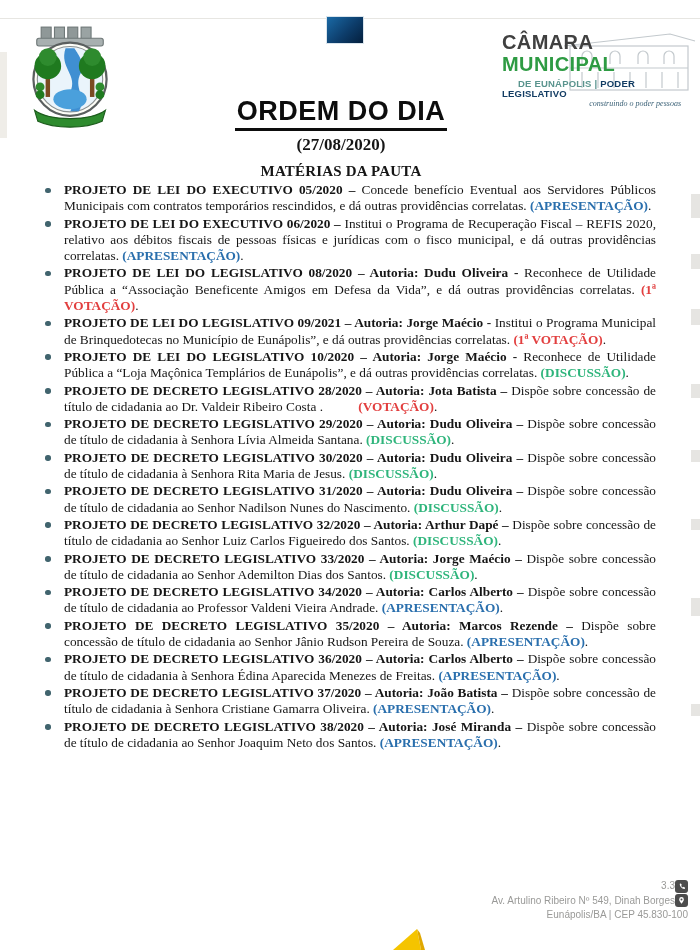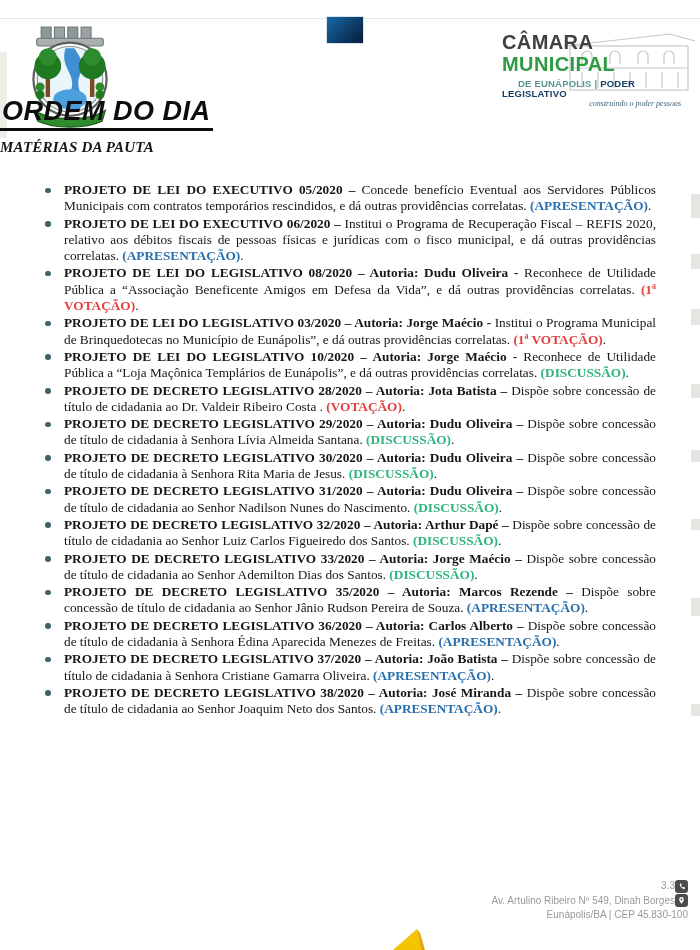--- a/index.html
+++ b/index.html
@@ -16,21 +16,21 @@
   #logo .building{position:absolute;left:58px;top:-2px;z-index:0;}
   #logo .l1{position:relative;z-index:1;font-family:"Liberation Sans",sans-serif;font-weight:800;font-size:20px;letter-spacing:.4px;color:#404040;}
   #logo .l2{position:relative;z-index:1;font-family:"Liberation Sans",sans-serif;font-weight:800;font-size:20px;letter-spacing:.4px;color:#2e9b43;margin-top:2px;}
   #logo .l3{position:relative;z-index:1;font-family:"Liberation Sans",sans-serif;font-size:9.5px;font-weight:700;margin-top:5px;letter-spacing:.2px;}
   #logo .l3 .de{color:#5a948e;font-weight:600;padding-left:16px;}
   #logo .l3 .sep{color:#5a948e;}
   #logo .l3 .poder{color:#123c63;}
   #logo .tag{position:relative;z-index:1;font-style:italic;font-size:8px;color:#3a6076;margin-top:2px;text-align:right;padding-right:16px;}
 
   
-  #titleblock{position:absolute;left:0;top:96px;width:682px;text-align:left;font-style:italic;}
+  #titleblock{position:absolute;left:0;top:96px;width:682px;text-align:center;}
   #main-title{display:inline-block;font-family:"Liberation Sans",sans-serif;font-weight:800;
       font-size:27px;letter-spacing:.5px;color:#0d0d0d;border-bottom:3.5px solid #0d0d0d;padding:0 2px 1px 2px;}
   #date-line{font-weight:700;font-size:17px;margin-top:4px;}
   #subtitle-line{font-weight:700;font-size:15px;margin-top:8px;letter-spacing:.2px;}
 
   
   #agenda{position:absolute;left:64px;top:182px;width:592px;z-index:2;list-style:none;margin:0;padding:0;}
   #agenda li{position:relative;text-align:justify;font-size:13.3px;line-height:16.3px;margin-bottom:1px;}
   #agenda li .dot{position:absolute;left:-19px;top:5.5px;width:5.5px;height:5.5px;border-radius:50%;background:#41646e;}
   #agenda li .head{font-weight:700;}
@@ -112,20 +112,21 @@
     <div class="l3">
       <span class="de">DE EUNÁPOLIS</span>
       <span class="sep">|</span>
       <span class="poder">PODER LEGISLATIVO</span>
     </div>
     <div class="tag">construindo o poder pessoas</div>
   </div>
 
   <div id="titleblock">
     <span id="main-title">ORDEM DO DIA</span>
+    <div id="date-line">(27/08/2020)</div>
     <div id="subtitle-line">MATÉRIAS DA PAUTA</div>
   </div>
 
   <ul id="agenda">
     <li>
       <span class="dot"></span>
       <span class="head">PROJETO DE LEI DO EXECUTIVO 05/2020 – </span>
       <span class="desc">Concede benefício Eventual aos Servidores Públicos Municipais com contratos temporários rescindidos, e dá outras providências correlatas. </span>
       <span class="status" style="color: rgb(42, 111, 173);">(APRESENTAÇÃO)</span><span class="period">.</span>
     </li>
@@ -139,37 +140,37 @@
 
     <li>
       <span class="dot"></span>
       <span class="head">PROJETO DE LEI DO LEGISLATIVO 08/2020 – Autoria: Dudu Oliveira - </span>
       <span class="desc">Reconhece de Utilidade Pública a “Associação Beneficente Amigos em Defesa da Vida”, e dá outras providências correlatas. </span>
       <span class="status" style="color: rgb(226, 63, 63);">(1ª VOTAÇÃO)</span><span class="period">.</span>
     </li>
 
     <li>
       <span class="dot"></span>
-      <span class="head">PROJETO DE LEI DO LEGISLATIVO 03/2020 – Autoria: Jorge Maécio - </span>
+      <span class="head">PROJETO DE LEI DO LEGISLATIVO 09/2021 – Autoria: Jorge Maécio - </span>
       <span class="desc">Institui o Programa Municipal de Brinquedotecas no Município de Eunápolis”, e dá outras providências correlatas. </span>
       <span class="status" style="color: rgb(226, 63, 63);">(1ª VOTAÇÃO)</span><span class="period">.</span>
     </li>
 
     <li>
       <span class="dot"></span>
       <span class="head">PROJETO DE LEI DO LEGISLATIVO 10/2020 – Autoria: Jorge Maécio - </span>
       <span class="desc">Reconhece de Utilidade Pública a “Loja Maçônica Templários de Eunápolis”, e dá outras providências correlatas. </span>
       <span class="status" style="color: rgb(47, 181, 124);">(DISCUSSÃO)</span><span class="period">.</span>
     </li>
 
     <li>
       <span class="dot"></span>
       <span class="head">PROJETO DE DECRETO LEGISLATIVO 28/2020 – Autoria: Jota Batista – </span>
       <span class="desc">Dispõe sobre concessão de título de cidadania ao Dr. Valdeir Ribeiro Costa . </span>
-      <span class="status" style="color: rgb(226, 63, 63);">(VOTAÇÃO)</span><span class="period">.</span>
+      <span class="status" style="color: rgb(226, 63, 63); margin-left: 32px;">(VOTAÇÃO)</span><span class="period">.</span>
     </li>
 
     <li>
       <span class="dot"></span>
       <span class="head">PROJETO DE DECRETO LEGISLATIVO 29/2020 – Autoria: Dudu Oliveira – </span>
       <span class="desc">Dispõe sobre concessão de título de cidadania à Senhora Lívia Almeida Santana. </span>
       <span class="status" style="color: rgb(47, 181, 124);">(DISCUSSÃO)</span><span class="period">.</span>
     </li>
 
     <li>
@@ -193,20 +194,26 @@
       <span class="status" style="color: rgb(47, 181, 124);">(DISCUSSÃO)</span><span class="period">.</span>
     </li>
 
     <li>
       <span class="dot"></span>
       <span class="head">PROJETO DE DECRETO LEGISLATIVO 33/2020 – Autoria: Jorge Maécio – </span>
       <span class="desc">Dispõe sobre concessão de título de cidadania ao Senhor Ademilton Dias dos Santos. </span>
       <span class="status" style="color: rgb(47, 181, 124);">(DISCUSSÃO)</span><span class="period">.</span>
     </li>
 
+    <li>
+      <span class="dot"></span>
+      <span class="head">PROJETO DE DECRETO LEGISLATIVO 34/2020 – Autoria: Carlos Alberto – </span>
+      <span class="desc">Dispõe sobre concessão de título de cidadania ao Professor Valdeni Vieira Andrade. </span>
+      <span class="status" style="color: rgb(42, 111, 173);">(APRESENTAÇÃO)</span><span class="period">.</span>
+    </li>
 
     <li>
       <span class="dot"></span>
       <span class="head">PROJETO DE DECRETO LEGISLATIVO 35/2020 – Autoria: Marcos Rezende – </span>
       <span class="desc">Dispõe sobre concessão de título de cidadania ao Senhor Jânio Rudson Pereira de Souza. </span>
       <span class="status" style="color: rgb(42, 111, 173);">(APRESENTAÇÃO)</span><span class="period">.</span>
     </li>
 
     <li>
       <span class="dot"></span>

